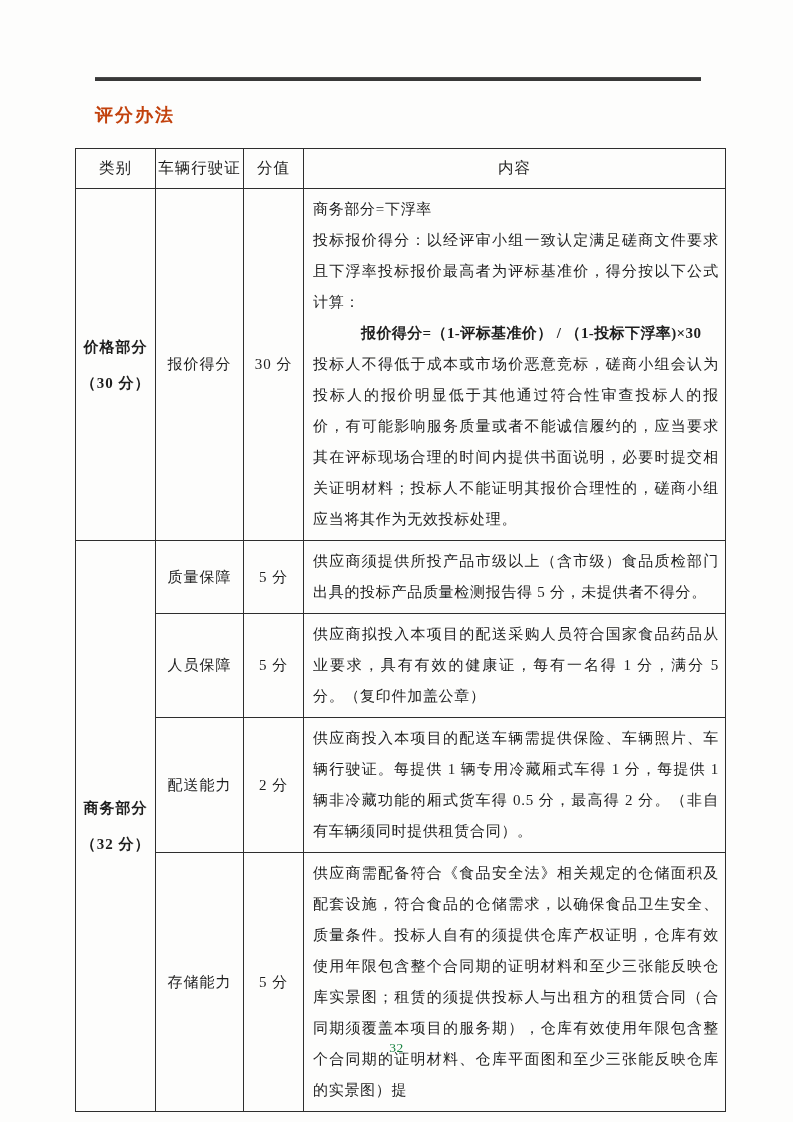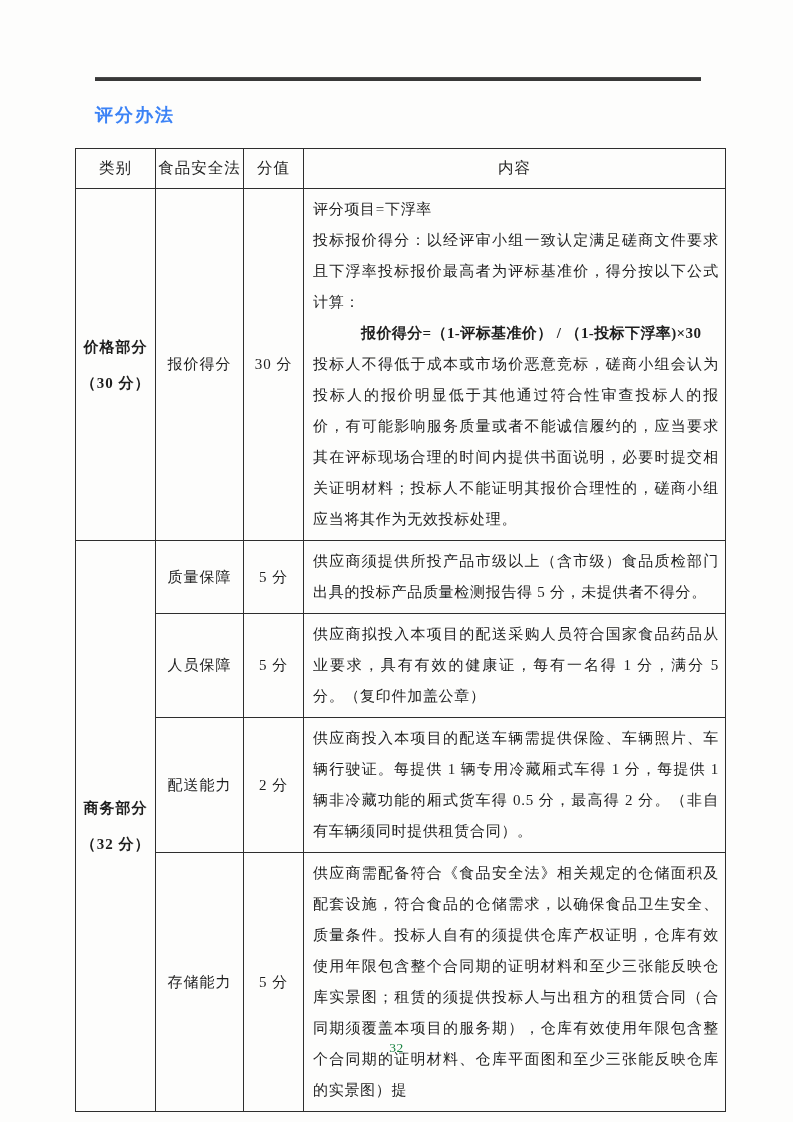--- a/index.html
+++ b/index.html
@@ -27,21 +27,21 @@
   }
 
   .doc-title {
     position: absolute;
     left: 95px;
     top: 103px;
     font-family: "Liberation Sans", "DejaVu Sans", sans-serif;
     font-size: 18px;
     font-weight: bold;
     letter-spacing: 2px;
-    color: #3b82f6;
+    color: #c2410c;
   }
 
   table.scoring {
     position: absolute;
     left: 75px;
     top: 148px;
     width: 650px;
     border-collapse: collapse;
     table-layout: fixed;
     font-size: 15px;
@@ -112,35 +112,35 @@
   <table class="scoring">
     <colgroup>
       <col class="c-cat">
         <col class="c-item">
         <col class="c-score">
         <col class="c-cont">
     </colgroup>
     <thead>
       <tr class="hdr">
         <th>类别</th>
-        <th>食品安全法</th>
+        <th>车辆行驶证</th>
         <th>分值</th>
         <th>内容</th>
       </tr>
     </thead>
     <tbody>
       <tr class="r-price">
         <td class="cat-cell">
           <div class="cat-line">价格部分</div>
           <div class="cat-line">（30 分）</div>
         </td>
         <td class="item-cell">报价得分</td>
         <td class="score-cell">30 分</td>
         <td class="content-cell">
-          <p>评分项目=下浮率</p>
+          <p>商务部分=下浮率</p>
           <p>投标报价得分：以经评审小组一致认定满足磋商文件要求且下浮率投标报价最高者为评标基准价，得分按以下公式计算：</p>
           <p class="bold">报价得分=（1-评标基准价） / （1-投标下浮率)×30</p>
           <p>投标人不得低于成本或市场价恶意竞标，磋商小组会认为投标人的报价明显低于其他通过符合性审查投标人的报价，有可能影响服务质量或者不能诚信履约的，应当要求其在评标现场合理的时间内提供书面说明，必要时提交相关证明材料；投标人不能证明其报价合理性的，磋商小组应当将其作为无效投标处理。</p>
         </td>
       </tr>
 
       <tr class="r-quality">
         <td class="cat-cell" rowspan="4">
           <div class="cat-line">商务部分</div>
           <div class="cat-line">（32 分）</div>

